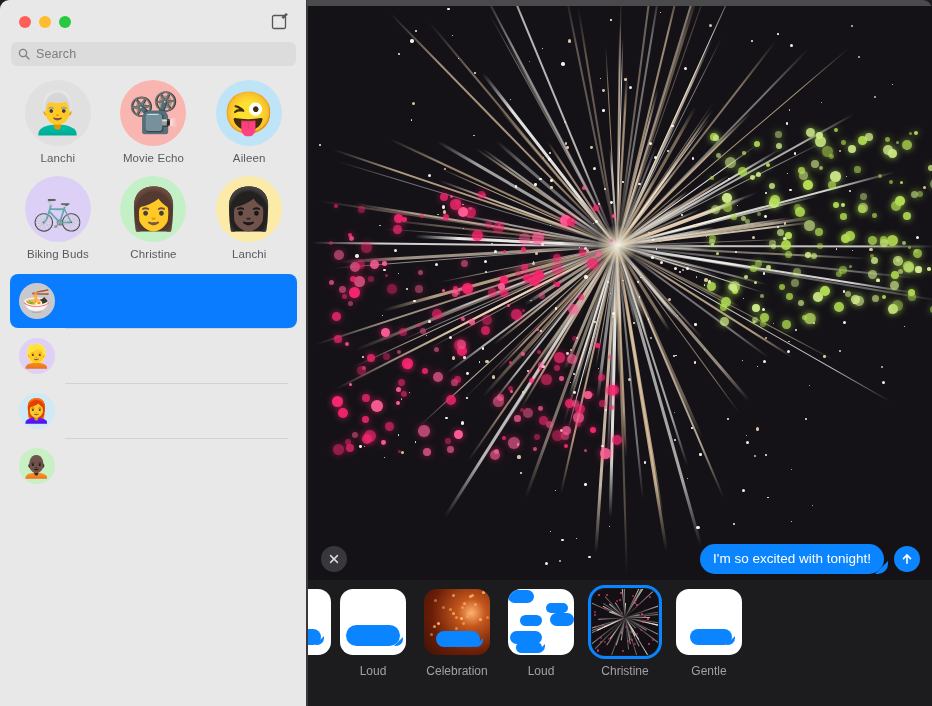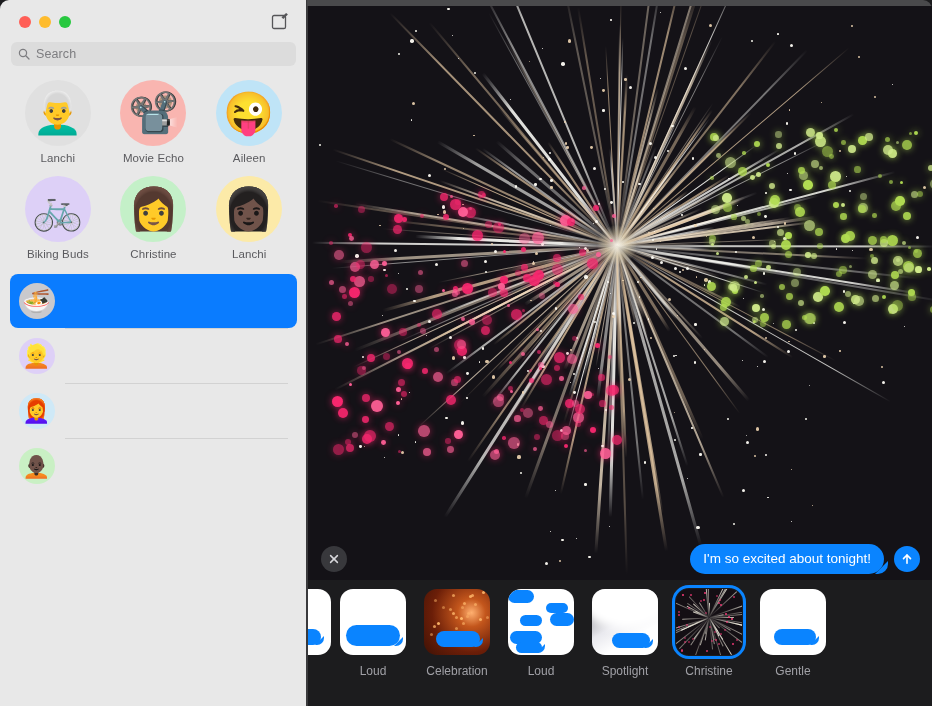--- a/index.html
+++ b/index.html
@@ -1239,21 +1239,21 @@
     </div>
 
     <div class="msg-row">
       <div class="close-btn">
         <svg width="12" height="12" viewBox="0 0 12 12">
           <line x1="2.6" y1="2.6" x2="9.4" y2="9.4" stroke="#d8d8dc" stroke-width="1.5" stroke-linecap="round"></line>
           <line x1="9.4" y1="2.6" x2="2.6" y2="9.4" stroke="#d8d8dc" stroke-width="1.5" stroke-linecap="round"></line>
         </svg>
       </div>
       <div class="msg-spacer"></div>
-      <div class="bubble">I'm so excited about tonight!</div>
+      <div class="bubble">I'm so excited with tonight!</div>
       <div class="send-btn">
         <svg width="14" height="14" viewBox="0 0 14 14">
           <line x1="7" y1="11.3" x2="7" y2="3.1" stroke="#fff" stroke-width="1.6" stroke-linecap="round"></line>
           <path d="M3.5 6.6 L7 3.0 L10.5 6.6" fill="none" stroke="#fff" stroke-width="1.6" stroke-linecap="round" stroke-linejoin="round"></path>
         </svg>
       </div>
     </div>
 
     <div class="carousel" id="carousel">
         <div class="fx-item partial">
@@ -1302,27 +1302,20 @@
         <div class="fx-item">
           <div class="fx-thumb thumb-echo">
             <div class="tb" style="left:0px;top:1px;width:26px;height:13px;"></div>
             <div class="tb" style="left:38px;top:14px;width:22px;height:10px;"></div>
             <div class="tb" style="left:12px;top:26px;width:22px;height:11px;"></div>
             <div class="tb" style="left:42px;top:24px;width:24px;height:13px;"></div>
             <div class="tb" style="left:2px;top:42px;width:32px;height:13px;"></div>
             <div class="tb tb-tail" style="left:8px;top:53px;width:26px;height:11px;"></div>
           </div>
           <div class="fx-label">Loud</div>
-        </div>
-        <div class="fx-item">
-          <div class="fx-thumb thumb-spotlight">
-            <div class="sp-oval"></div>
-            <div class="tb tb-tail" style="left:20px;top:44px;width:38px;height:15px;"></div>
-          </div>
-          <div class="fx-label">Spotlight</div>
         </div>
         <div class="fx-item selected">
           <div class="fx-thumb thumb-fireworks">
             <div class="fray" style="width:43px;transform:rotate(300deg);opacity:0.59;"></div>
             <div class="fray" style="width:15px;transform:rotate(158deg);opacity:0.45;"></div>
             <div class="fray" style="width:41px;transform:rotate(73deg);opacity:0.47;"></div>
             <div class="fray" style="width:21px;transform:rotate(222deg);opacity:0.88;"></div>
             <div class="fray" style="width:15px;transform:rotate(45deg);opacity:0.49;"></div>
             <div class="fray" style="width:38px;transform:rotate(302deg);opacity:0.96;"></div>
             <div class="fray" style="width:26px;transform:rotate(214deg);opacity:0.46;"></div>

